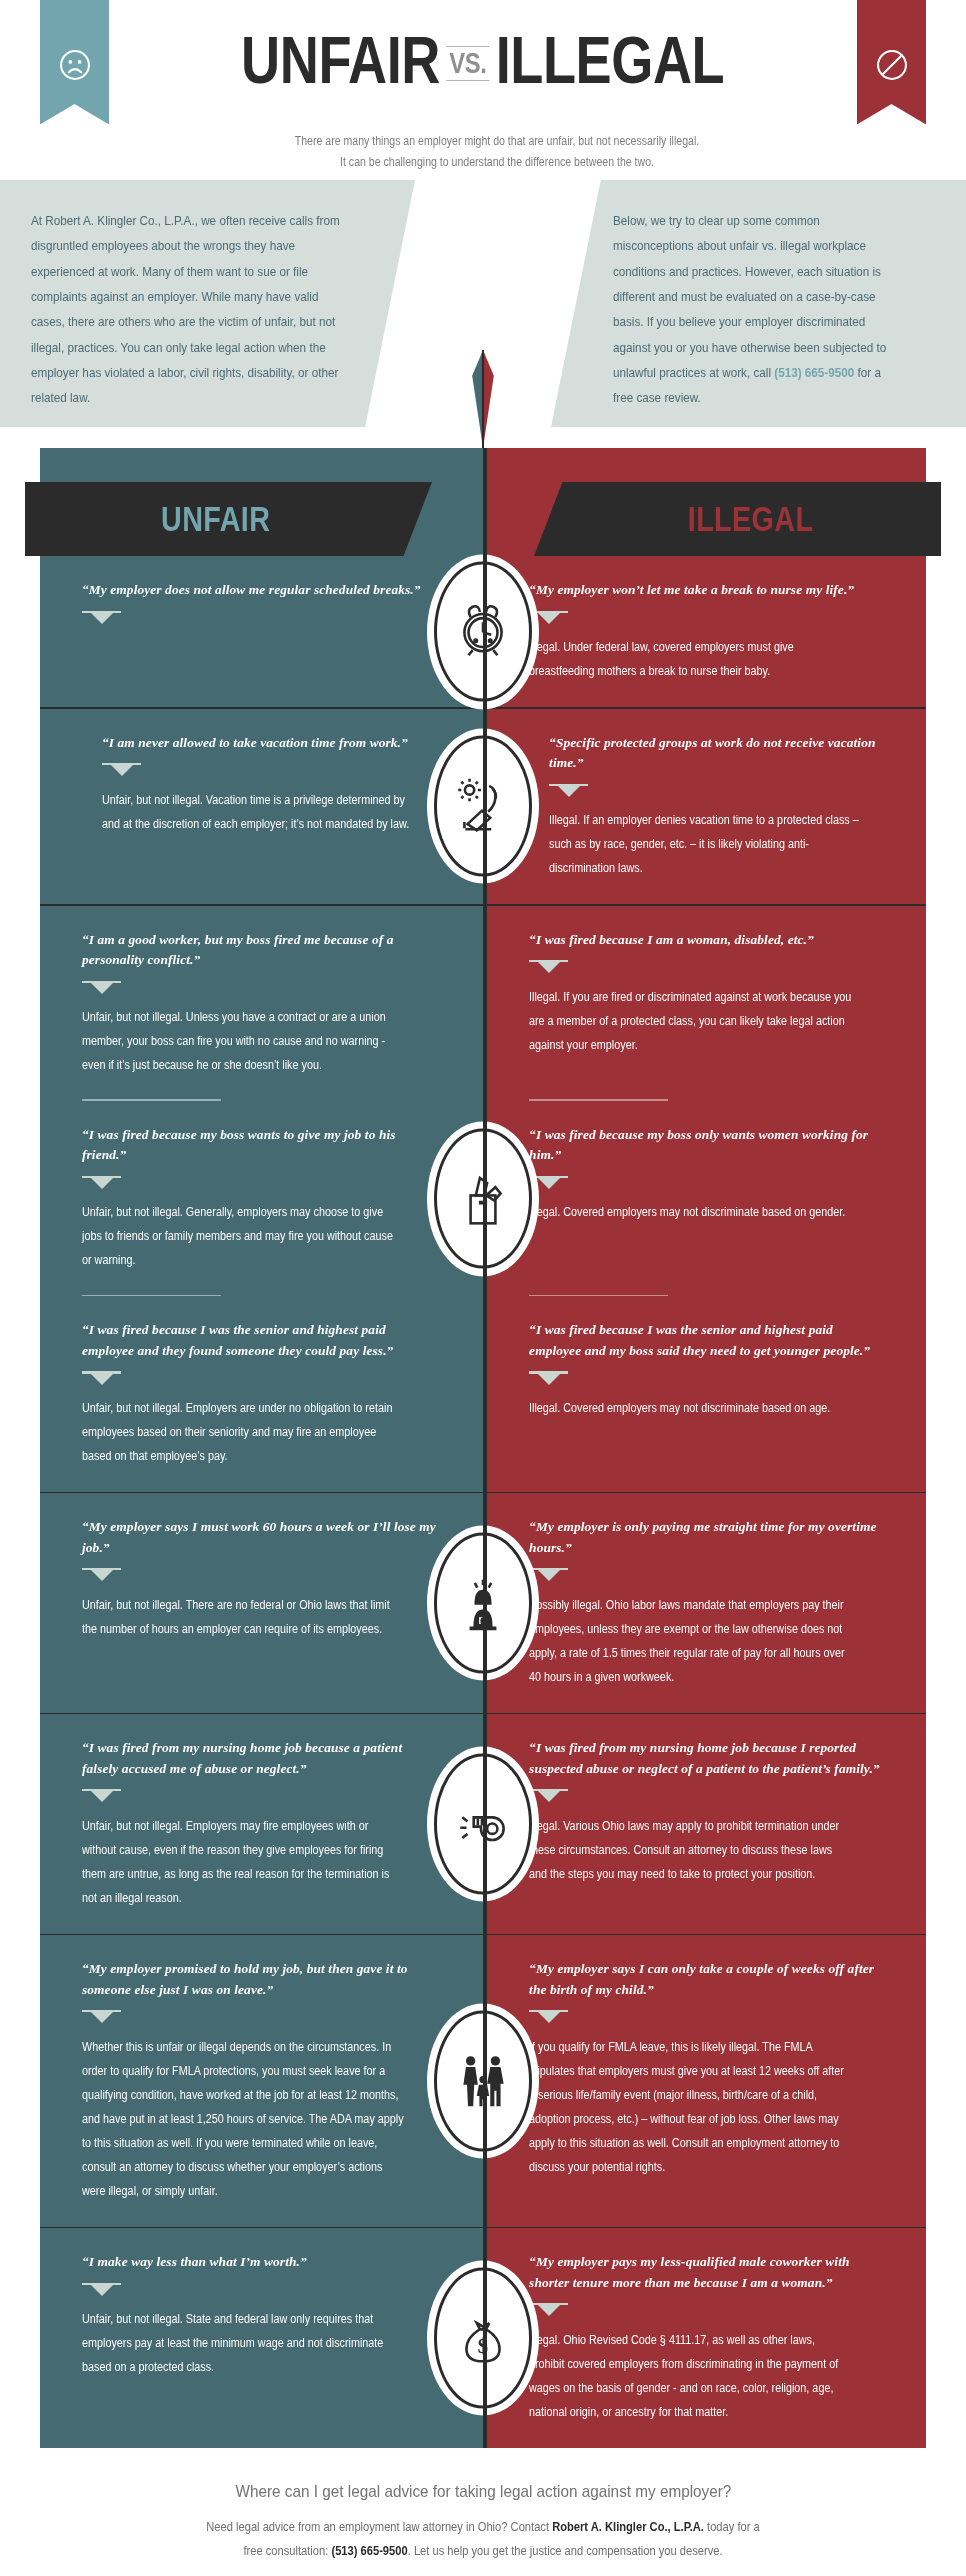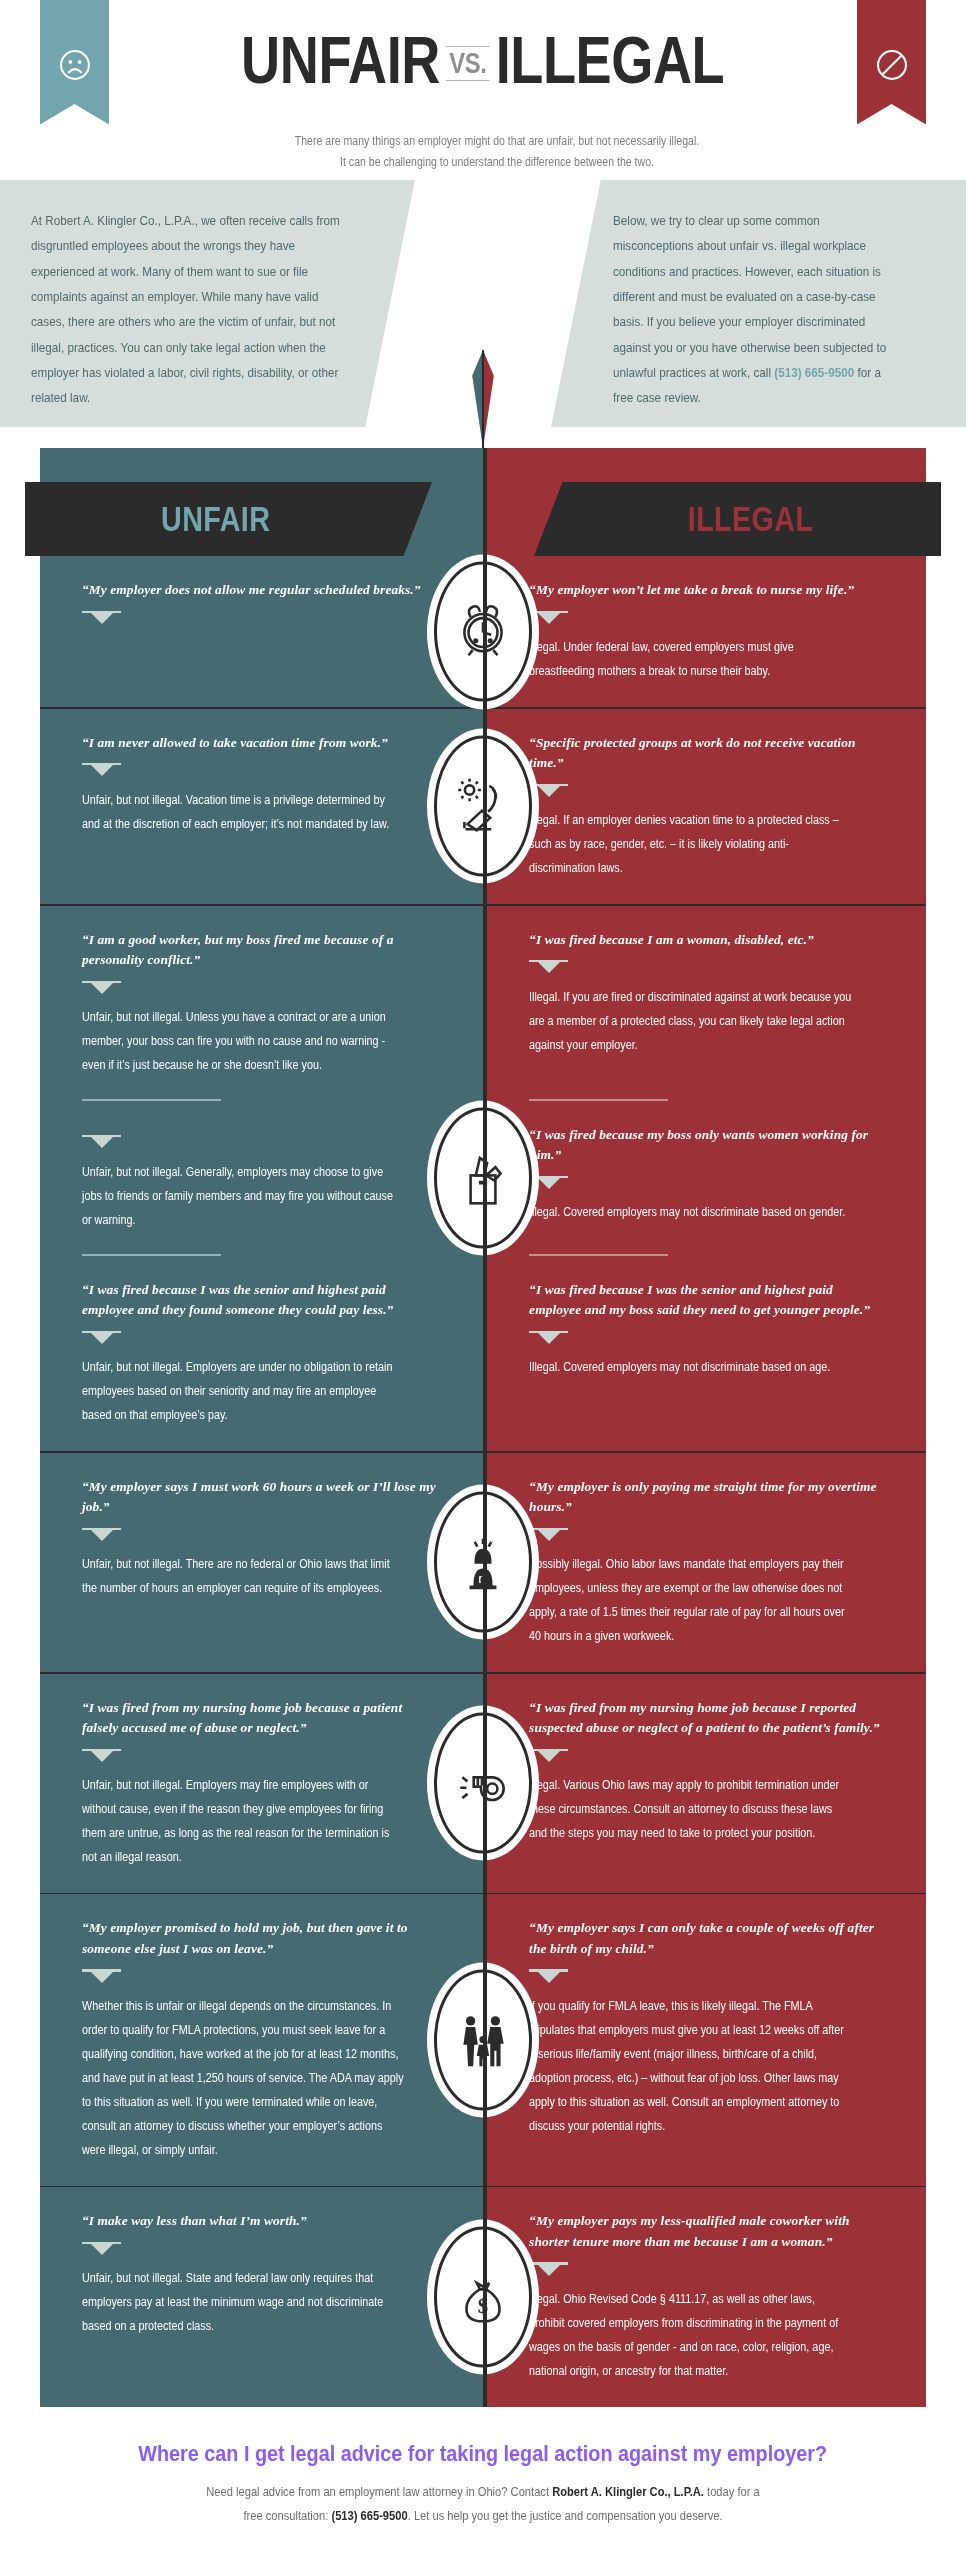--- a/index.html
+++ b/index.html
@@ -133,21 +133,21 @@
     display:flex; align-items:center; justify-content:center;
   }
   .med-ring {
     position:absolute; inset:7.2px; border:3.6px solid #2b2b2b; border-radius:50%/50%;
   }
   .med-icon { position:relative; z-index:2; }
 
   
   .footer { position:relative; background:#fff; padding:0 0 13.4px 0; text-align:center; }
   .footer-head {
-    color:#8b5cf6; font-size:22px; font-weight:700; padding-top:34px;
+    color:#737373; font-size:17px; font-weight:400; padding-top:34px;
     font-family:"Liberation Sans Narrow","Liberation Sans",sans-serif;
   }
   .footer-head span{ display:inline-block; transform:scaleX(0.9); }
   .footer-sub {
     color:#6d6d6d; font-size:12.4px; line-height:1.95; padding-top:13.4px;
     font-family:"Liberation Sans Narrow","Liberation Sans",sans-serif;
   }
   .footer-sub div{ transform:scaleX(0.9); }
   .footer-sub b { color:#2b2b2b; }
 </style>
@@ -249,21 +249,21 @@
       <line x1="60" y1="64" x2="60" y2="44"></line>
                 <line x1="60" y1="64" x2="76" y2="68"></line>
       <circle cx="46" cy="80" r="2.4" fill="#2b2b2b"></circle>
                 <circle cx="74" cy="80" r="2.4" fill="#2b2b2b"></circle>
       <line x1="40" y1="98" x2="32" y2="108"></line>
                 <line x1="80" y1="98" x2="88" y2="108"></line>
     </svg></div>
           </div>
         </div>
         <div class="rowline"></div>
-        <div class="row" style="position: relative;">
+        <div class="row" style="position: relative; padding-left: 20px;">
           <div class="cell left">
             <div class="quote">“I am never allowed to take vacation time from work.”</div>
             <div class="arrow-div">
               <div class="bar"></div>
               <div class="tri"></div>
             </div>
             <div class="body-text">
               <span>Unfair, but not illegal. Vacation time is a privilege determined by and at the discretion of each employer; it’s not mandated by law.</span>
             </div>
           </div>
@@ -317,20 +317,21 @@
               <div class="tri"></div>
             </div>
             <div class="body-text">
               <span>Illegal. If you are fired or discriminated against at work because you are a member of a protected class, you can likely take legal action against your employer.</span>
             </div>
             <div class="sep-thin r"></div>
           </div>
         </div>
         <div class="row" style="position: relative;">
           <div class="cell left">
+            <div class="quote">“I was fired because my boss wants to give my job to his friend.”</div>
             <div class="arrow-div">
               <div class="bar"></div>
               <div class="tri"></div>
             </div>
             <div class="body-text">
               <span>Unfair, but not illegal. Generally, employers may choose to give jobs to friends or family members and may fire you without cause or warning.</span>
             </div>
             <div class="sep-thin l"></div>
           </div>
           <div class="cell right">

